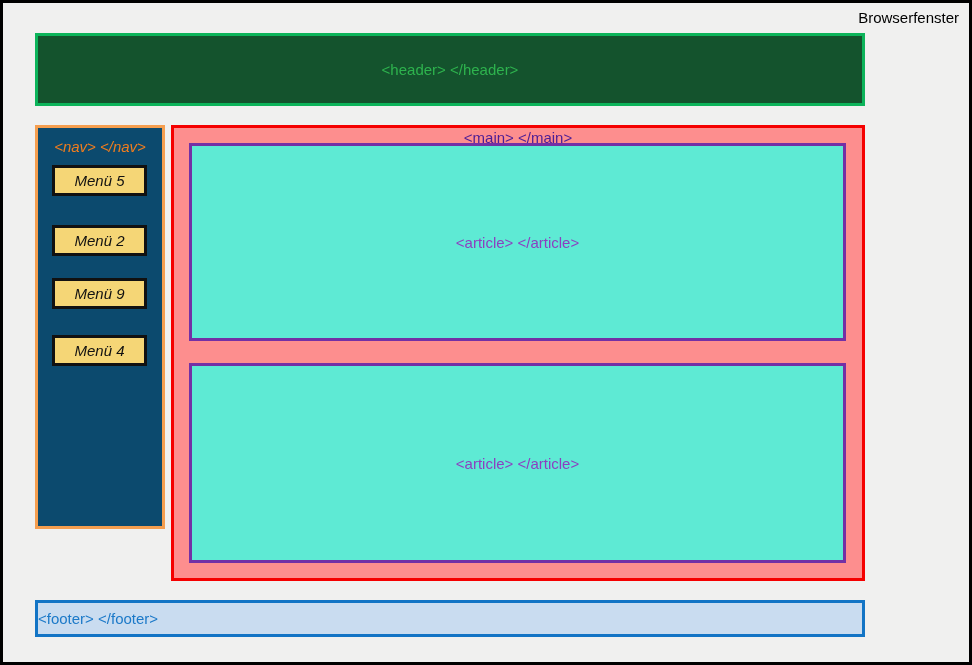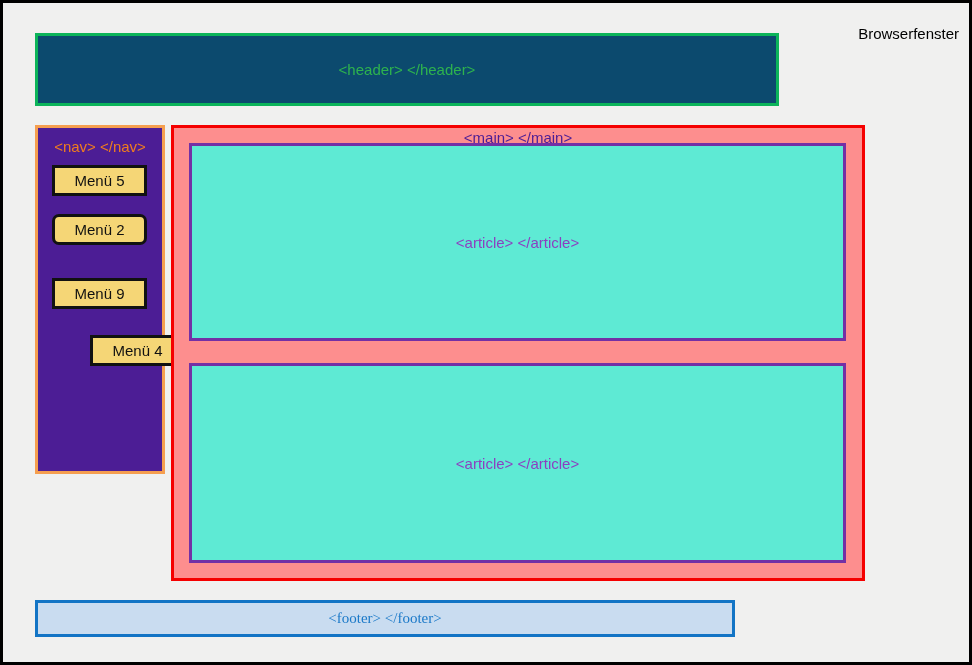--- a/index.html
+++ b/index.html
@@ -10,66 +10,67 @@
     position: relative;
     width: 972px;
     height: 665px;
     background: #f0f0ef;
     border: 3px solid #000000;
     overflow: hidden;
   }
 
   .window-title {
     position: absolute;
-    top: 22px;
+    top: 6px;
     right: 10px;
     font-size: 15px;
     color: #000000;
   }
 
   .box-label { font-size: 15px; }
 
   .header-box {
     position: absolute;
     left: 32px; top: 30px;
-    width: 744px; height: 73px;
-    background: #0c4a6e;
+    width: 830px; height: 73px;
+    background: #14532d;
     border: 3px solid #0cb45a;
     display: flex; align-items: center; justify-content: center;
     color: #2eb34e;
   }
 
   .nav-box {
     position: absolute;
     left: 32px; top: 122px;
-    width: 130px; height: 349px;
-    background: #4c1d95;
+    width: 130px; height: 404px;
+    background: #0c4a6e;
     border: 3px solid #f59e4f;
     color: #f07d1e;
+    font-style: italic;
   }
   .nav-label {
     position: absolute;
     top: 10px; left: 0; right: 0;
     text-align: center;
   }
   .menu-button {
     position: absolute;
     left: 14px;
     width: 95px; height: 31px;
     background: #f5d676;
     border: 3px solid #111111;
     color: #111111;
     font-size: 15px;
     display: flex; align-items: center; justify-content: center;
     cursor: pointer;
   }
   .menu-button:nth-of-type(2) { top: 37px; }
-  .menu-button:nth-of-type(3) { top: 86px; border-radius: 7px; }
+  .menu-button:nth-of-type(3) { top: 97px; }
   .menu-button:nth-of-type(4) { top: 150px; }
-  .menu-button:nth-of-type(5) { top: 207px; margin-left: 38px; }
+  .menu-button:nth-of-type(5) { top: 207px; }
 
   .main-box {
     position: absolute;
     left: 168px; top: 122px;
     width: 694px; height: 456px;
     background: #fd8e8e;
     border: 3px solid #f50000;
   }
   .main-label {
     position: absolute;
@@ -85,26 +86,25 @@
     border: 3px solid #7330a5;
     display: flex; align-items: center; justify-content: center;
     color: #8c3fc0;
   }
   .article-1 { top: 15px; height: 198px; }
   .article-2 { top: 235px; height: 200px; }
 
   .footer-box {
     position: absolute;
     left: 32px; top: 597px;
-    width: 700px; height: 37px;
+    width: 830px; height: 37px;
     background: #c9dcf0;
     border: 3px solid #1274c5;
-    display: flex; align-items: center; justify-content: center;
+    display: flex; align-items: center; justify-content: flex-start;
     color: #1b79c8;
-    font-family: Liberation Serif, serif;
   }
 </style>
 </head>
 <body>
 
 <div class="window">
 
   <div class="window-title">Browserfenster</div>
 
   <div class="header-box">

